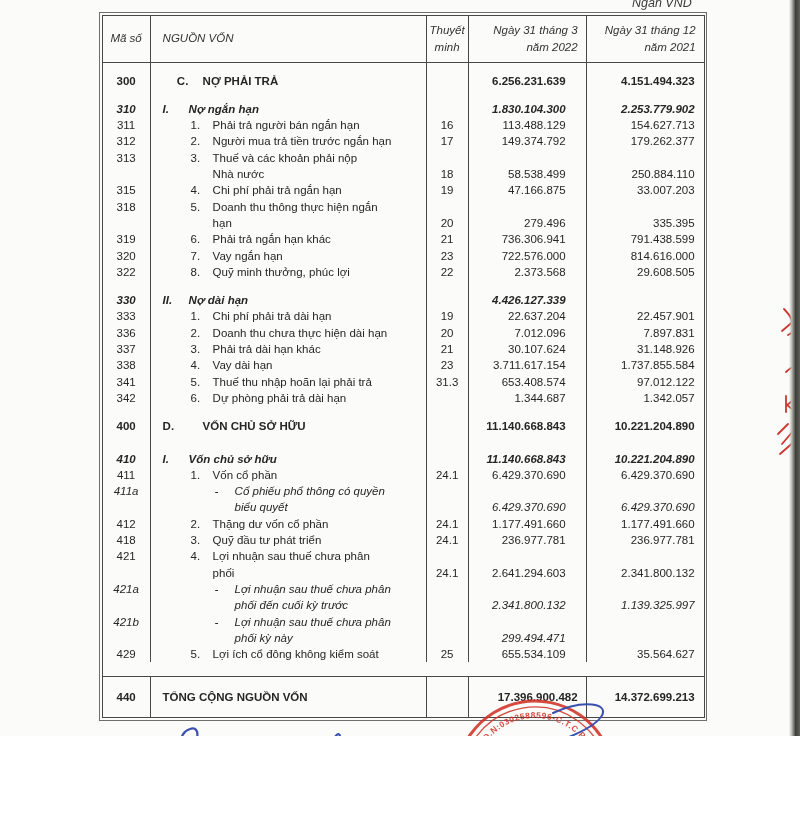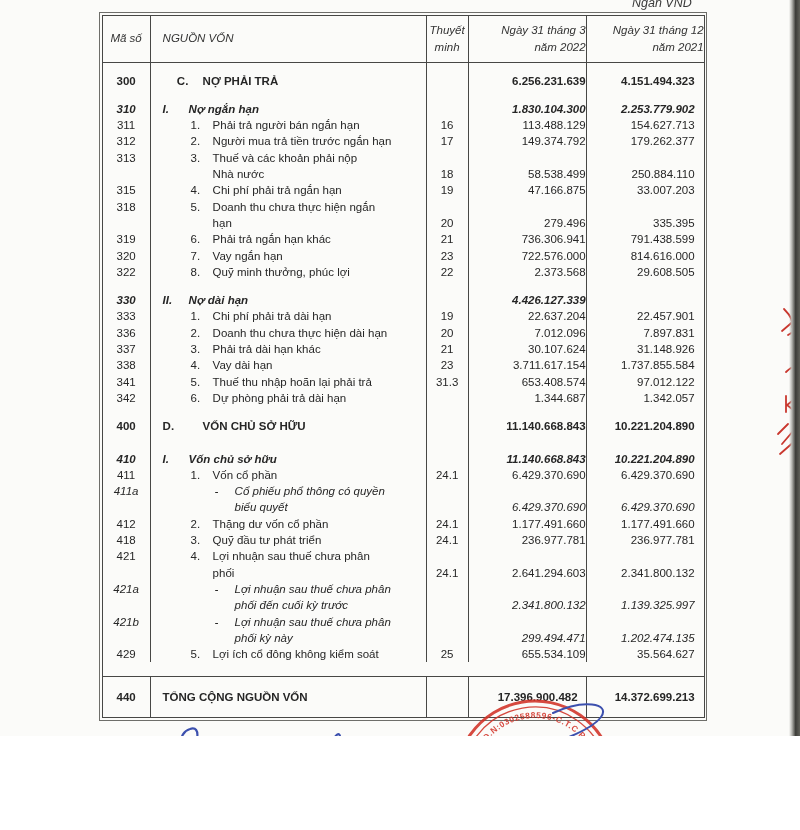--- a/index.html
+++ b/index.html
@@ -16,28 +16,28 @@
   .tbl{width:601px;border:1px solid #474745;font-size:11.5px;line-height:16.3px;}
   .grid{display:grid;grid-template-columns:48px 276px 42px 118px 1fr;}
   .grid > div{min-width:0;}
   .bline{border-right:1px solid #474745;}
 
   .thead{height:46px;border-bottom:1px solid #474745;font-style:italic;color:#333;}
   .thead > div{display:flex;align-items:center;}
   .th-code{justify-content:center;}
   .th-name{padding-left:12px;}
   .th-note{justify-content:center;text-align:center;white-space:pre-line;}
-  .th-v{justify-content:flex-end;text-align:right;white-space:pre-line;}
+  .th-v{justify-content:flex-end;text-align:right;white-space:pre-line;padding-right:8px;}
 
   .tbody{padding-bottom:14px;}
   .r > div{display:flex;}
   .c-code{justify-content:center;align-items:flex-start;}
   .c-name{padding-left:12px;padding-right:6px;align-items:flex-start;}
   .c-note{justify-content:center;align-items:flex-end;}
-  .c-v{justify-content:flex-end;align-items:flex-end;padding-right:0;text-align:right;}
+  .c-v{justify-content:flex-end;align-items:flex-end;padding-right:20px;text-align:right;}
   .c-v2{padding-right:9px;}
   .txt{white-space:pre-line;}
   .pfx{flex:none;}
 
   
   .sec{font-weight:bold;}
   .sec .pfx{width:40px;}
   .sub{font-weight:bold;font-style:italic;}
   .sub .pfx{width:26px;}
   .item .pfx{margin-left:28px;width:22px;}
@@ -194,21 +194,21 @@
             <div class="c-v c-v2">
               <span class="txt">33.007.203</span>
             </div>
           </div>
           <div class="grid r item">
             <div class="c-code bline">
               <span class="txt">318</span>
             </div>
             <div class="c-name bline">
               <span class="pfx">5.</span>
-              <span class="txt">Doanh thu chưa thực hiện ngắn
+              <span class="txt">Doanh thu thông thực hiện ngắn
 hạn</span>
             </div>
             <div class="c-note bline">
               <span class="txt">20</span>
             </div>
             <div class="c-v bline">
               <span class="txt">279.496</span>
             </div>
             <div class="c-v c-v2">
               <span class="txt">335.395</span>
@@ -531,23 +531,20 @@
               <span class="txt">421b</span>
             </div>
             <div class="c-name bline">
               <span class="pfx">-</span>
               <span class="txt">Lợi nhuận sau thuế chưa phân
 phối kỳ này</span>
             </div>
             <div class="c-note bline"></div>
             <div class="c-v bline">
               <span class="txt">299.494.471</span>
-            </div>
-            <div class="c-v c-v2">
-              <span class="txt">1.202.474.135</span>
             </div>
           </div>
           <div class="grid r item">
             <div class="c-code bline">
               <span class="txt">429</span>
             </div>
             <div class="c-name bline">
               <span class="pfx">5.</span>
               <span class="txt">Lợi ích cổ đông không kiểm soát</span>
             </div>

